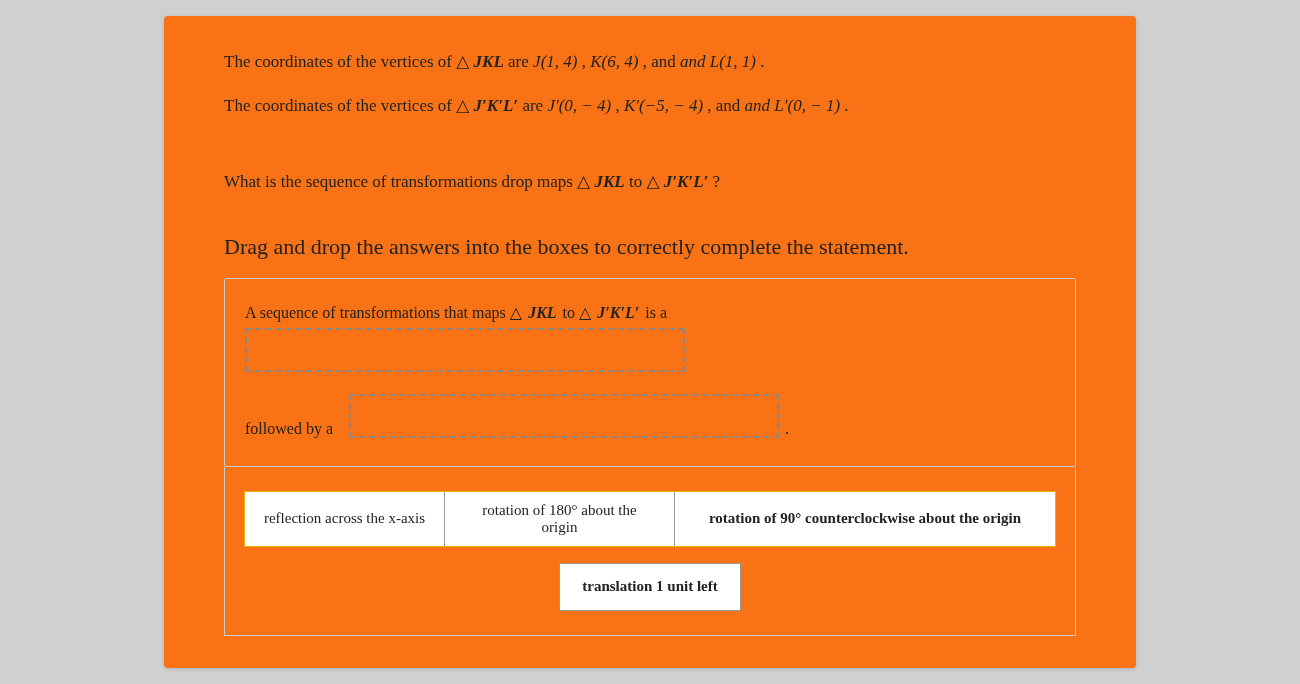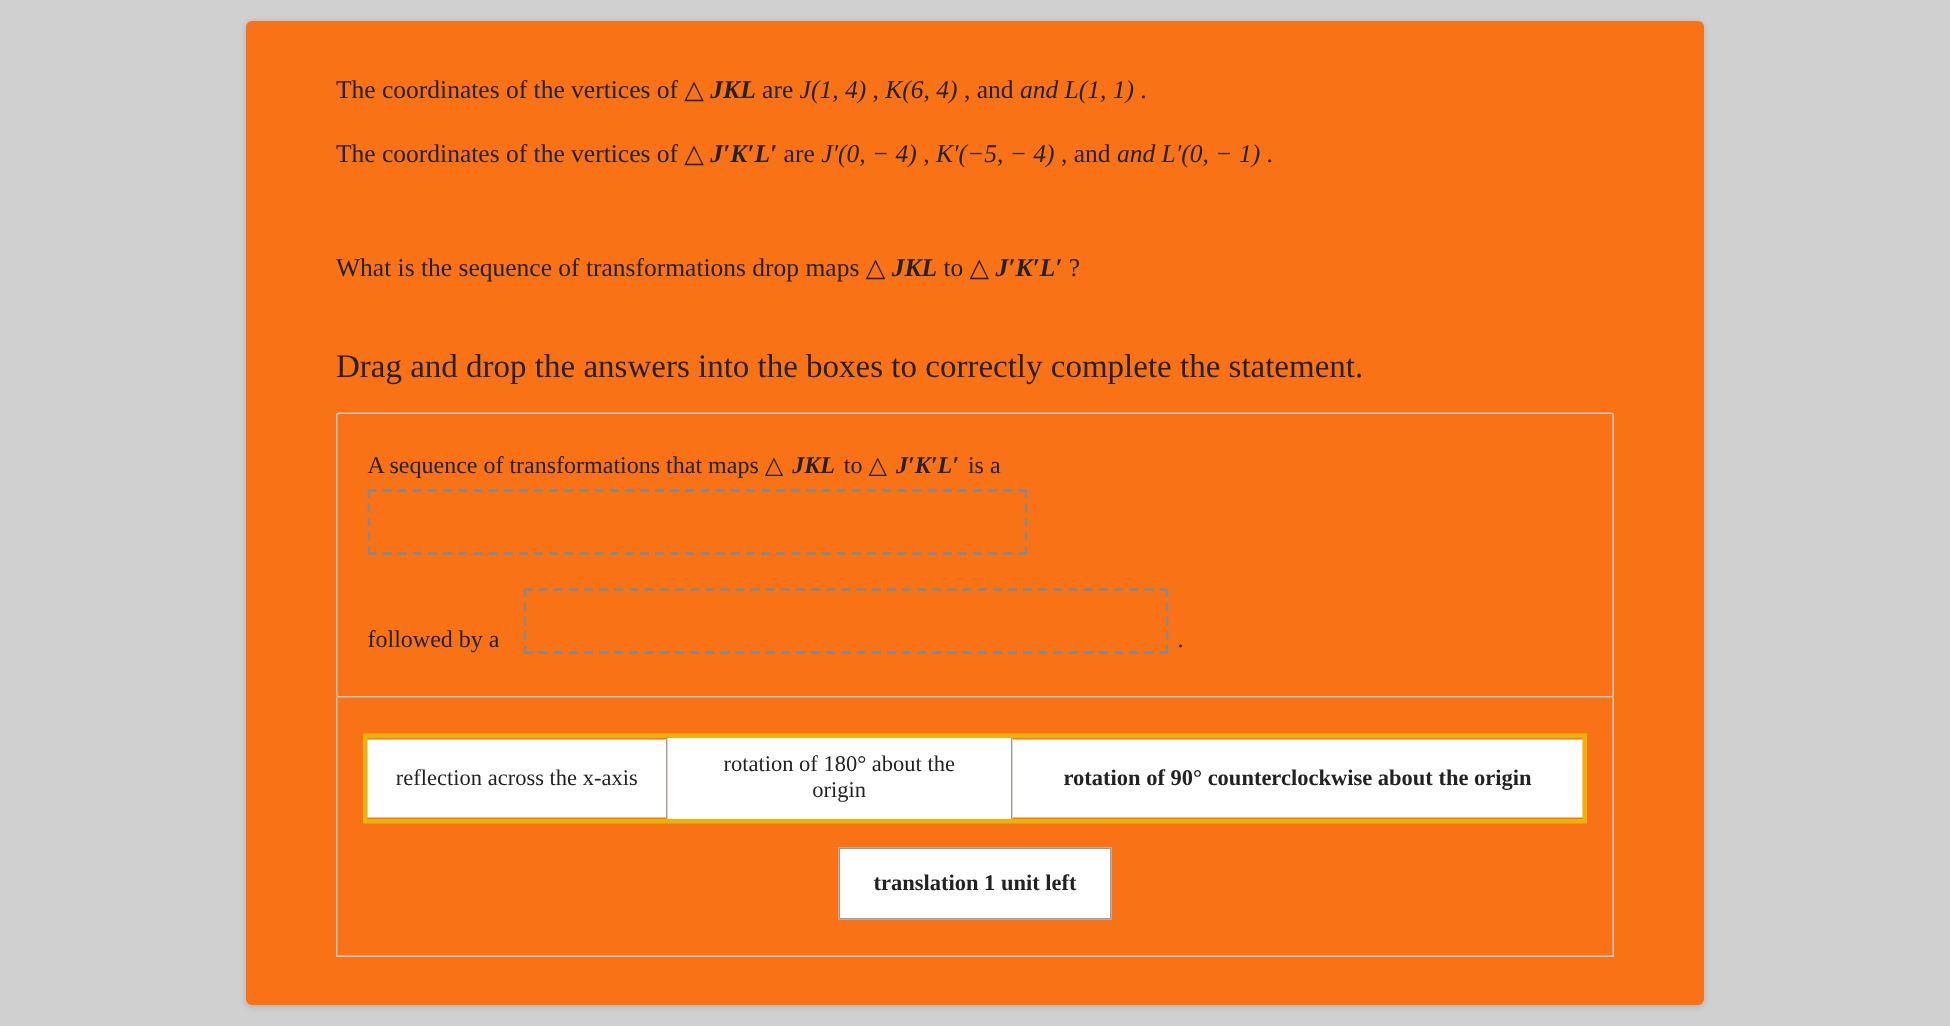--- a/index.html
+++ b/index.html
@@ -133,22 +133,21 @@
     .answer-card.tall {
       min-width: 380px;
     }
 
     .answer-card + .answer-card {
       border-left: 1px solid #999;
     }
 
     .answer-group {
       display: flex;
-      border: 3px solid #eab308;
-      align-items: center;
+      border: 1px solid #eab308;
     }
 
     .answer-group .answer-card {
       border: none;
       border-right: 1px solid #999;
     }
 
     .answer-group .answer-card:last-child {
       border-right: none;
       font-weight: bold;

